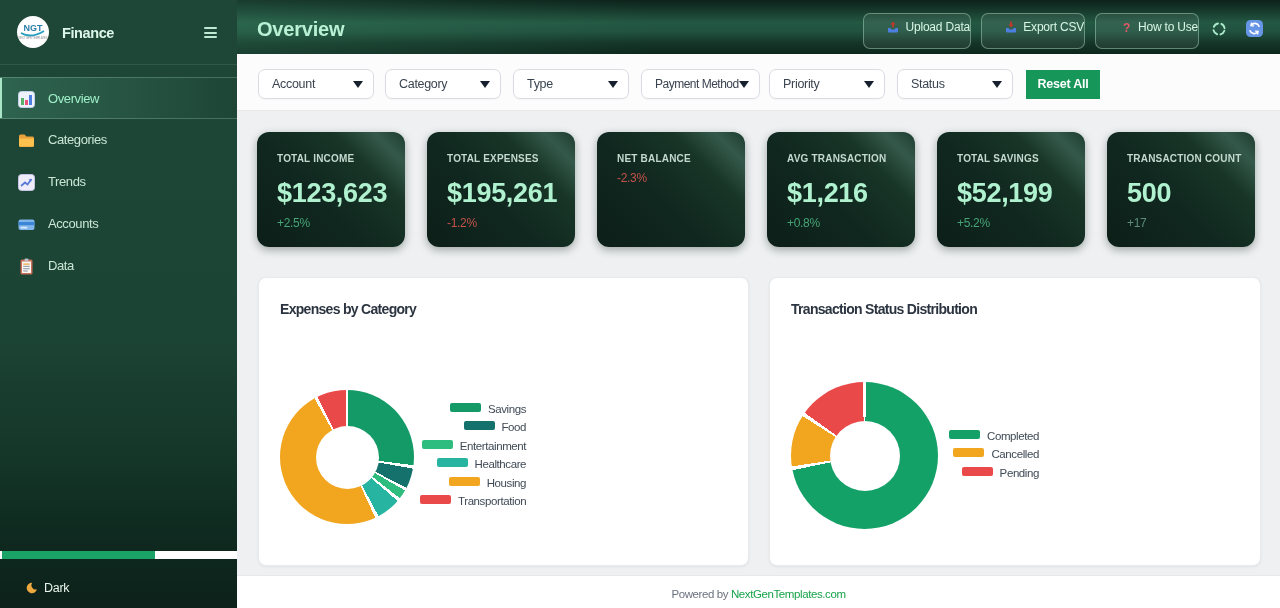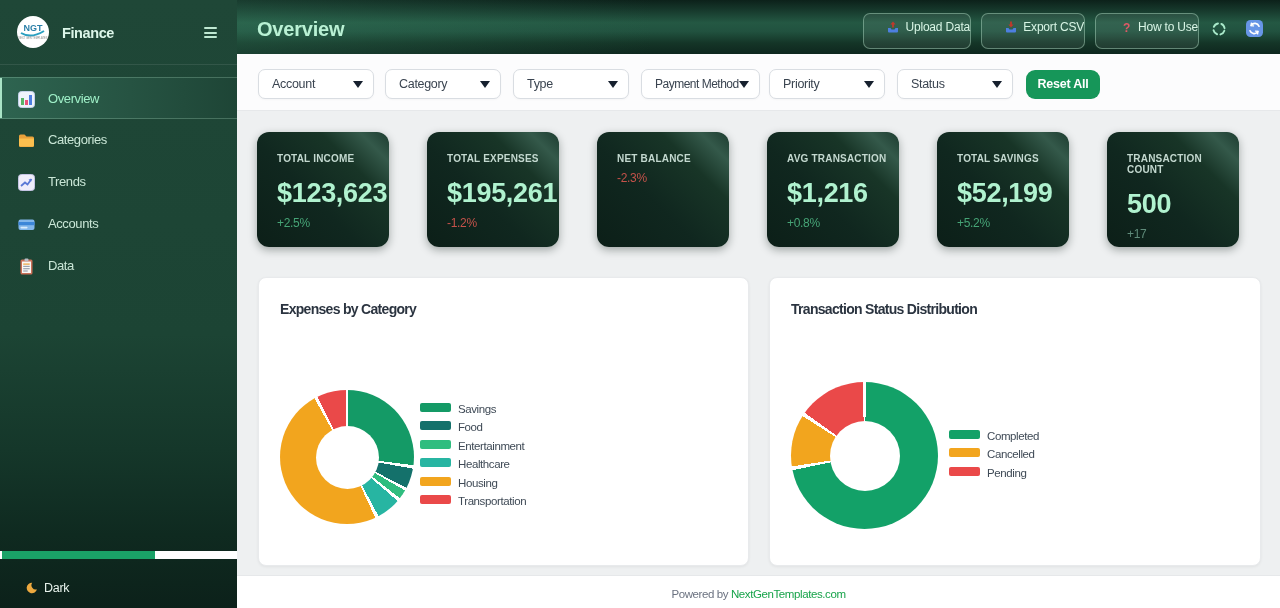--- a/index.html
+++ b/index.html
@@ -42,36 +42,36 @@
 .fs-ico { position:absolute; left:975px; top:22px; z-index:2; }
 .sync-btn { position:absolute; left:1009px; top:20px; width:17px; height:17px; background:#6795e6; border-radius:4.5px; z-index:2; }
 .sync-btn svg { position:absolute; left:2px; top:2px; }
 
 
 .filterbar { position:absolute; left:237px; top:54px; width:1043px; height:57px; background:#fcfcfd; border-bottom:1px solid #e6e8ea; }
 .dd { position:absolute; top:15px; width:116px; height:30px; background:#fff; border:1px solid #d9dde2; border-radius:7px;
   font-size:12.5px; letter-spacing:-0.3px; color:#3a4450; line-height:28px; padding-left:13px; box-shadow:0 1px 2px rgba(0,0,0,0.03); }
 .dd:after { content:""; position:absolute; right:10px; top:11px; border-left:5px solid transparent; border-right:5px solid transparent; border-top:7px solid #16202e; }
 #dd1{left:21px} #dd2{left:148px} #dd3{left:276px} #dd4{left:404px; width:119px; font-size:12px; letter-spacing:-0.5px;} #dd5{left:532px} #dd6{left:660px}
-.reset { position:absolute; left:789px; top:16px; width:74px; height:29px; background:#169659; border:none; border-radius:9px;
+.reset { position:absolute; left:789px; top:16px; width:74px; height:29px; background:#169659; border:none; border-radius:0;
   color:#fff; font-size:12.5px; font-weight:bold; letter-spacing:-0.2px; line-height:29px; text-align:center; }
 
 
-.scard { position:absolute; top:132px; width:132px; height:115px; border-radius:12px; padding:21px 0 0 20px;
+.scard { position:absolute; top:132px; width:148px; height:115px; border-radius:12px; padding:21px 0 0 20px;
   background:linear-gradient(45deg,#0c1f18 0%,#10271f 42%,#183527 72%,#34594a 88%,#1d3c30 100%);
   box-shadow:0 3px 8px rgba(13,30,24,0.35); }
 .sc-label { font-size:10px; font-weight:bold; letter-spacing:0.2px; color:#c3d8cf; }
 .sc-value { font-size:27px; font-weight:bold; color:#b0f2cf; margin-top:14px; letter-spacing:-0.3px; }
 .sc-delta { font-size:12px; letter-spacing:-0.3px; margin-top:7px; }
 .up { color:#46a476; } .down { color:#c5524a; } .neutral { color:#5f8b7a; }
 #sc1{left:257px} #sc2{left:427px} #sc3{left:597px} #sc4{left:767px} #sc5{left:937px} #sc6{left:1107px}
 
 
 .ccard { position:absolute; top:277px; height:289px; background:#fff; border:1px solid #e8eaec; border-radius:8px;
-  box-shadow:0 1px 3px rgba(0,0,0,0.06); }
+  box-shadow:0 1px 3px rgba(0,0,0,0.06);text-align:right; }
 #cc1 { left:258px; width:491px; }
 #cc2 { left:769px; width:492px; }
 .cc-title { position:absolute; left:21px; top:23px; font-size:14px; letter-spacing:-0.7px; font-weight:bold; color:#2b3440; }
 .donut { position:absolute; border-radius:50%; }
 .donut:after { content:""; position:absolute; background:#fff; border-radius:50%; }
 #d1 { left:21px; top:112px; width:134px; height:134px;
   background:conic-gradient(#fff 0deg 1deg, #149a66 1deg 97deg, #fff 97deg 100deg, #14716b 100deg 117.5deg, #fff 117.5deg 120deg, #2fbd7f 120deg 128deg, #fff 128deg 131deg, #27b5a2 131deg 152deg, #fff 152deg 155deg, #f2a51e 155deg 331deg, #fff 331deg 334deg, #ea4949 334deg 359deg, #fff 359deg 360deg); }
 #d1:after { left:35.5px; top:35.5px; width:63px; height:63px; }
 #d2 { left:21px; top:104px; width:147px; height:147px;
   background:conic-gradient(#fff 0deg 1.5deg, #13a168 1.5deg 258.5deg, #fff 258.5deg 261.5deg, #f2a51e 261.5deg 302.5deg, #fff 302.5deg 305.5deg, #ea4949 305.5deg 358.5deg, #fff 358.5deg 360deg); }

